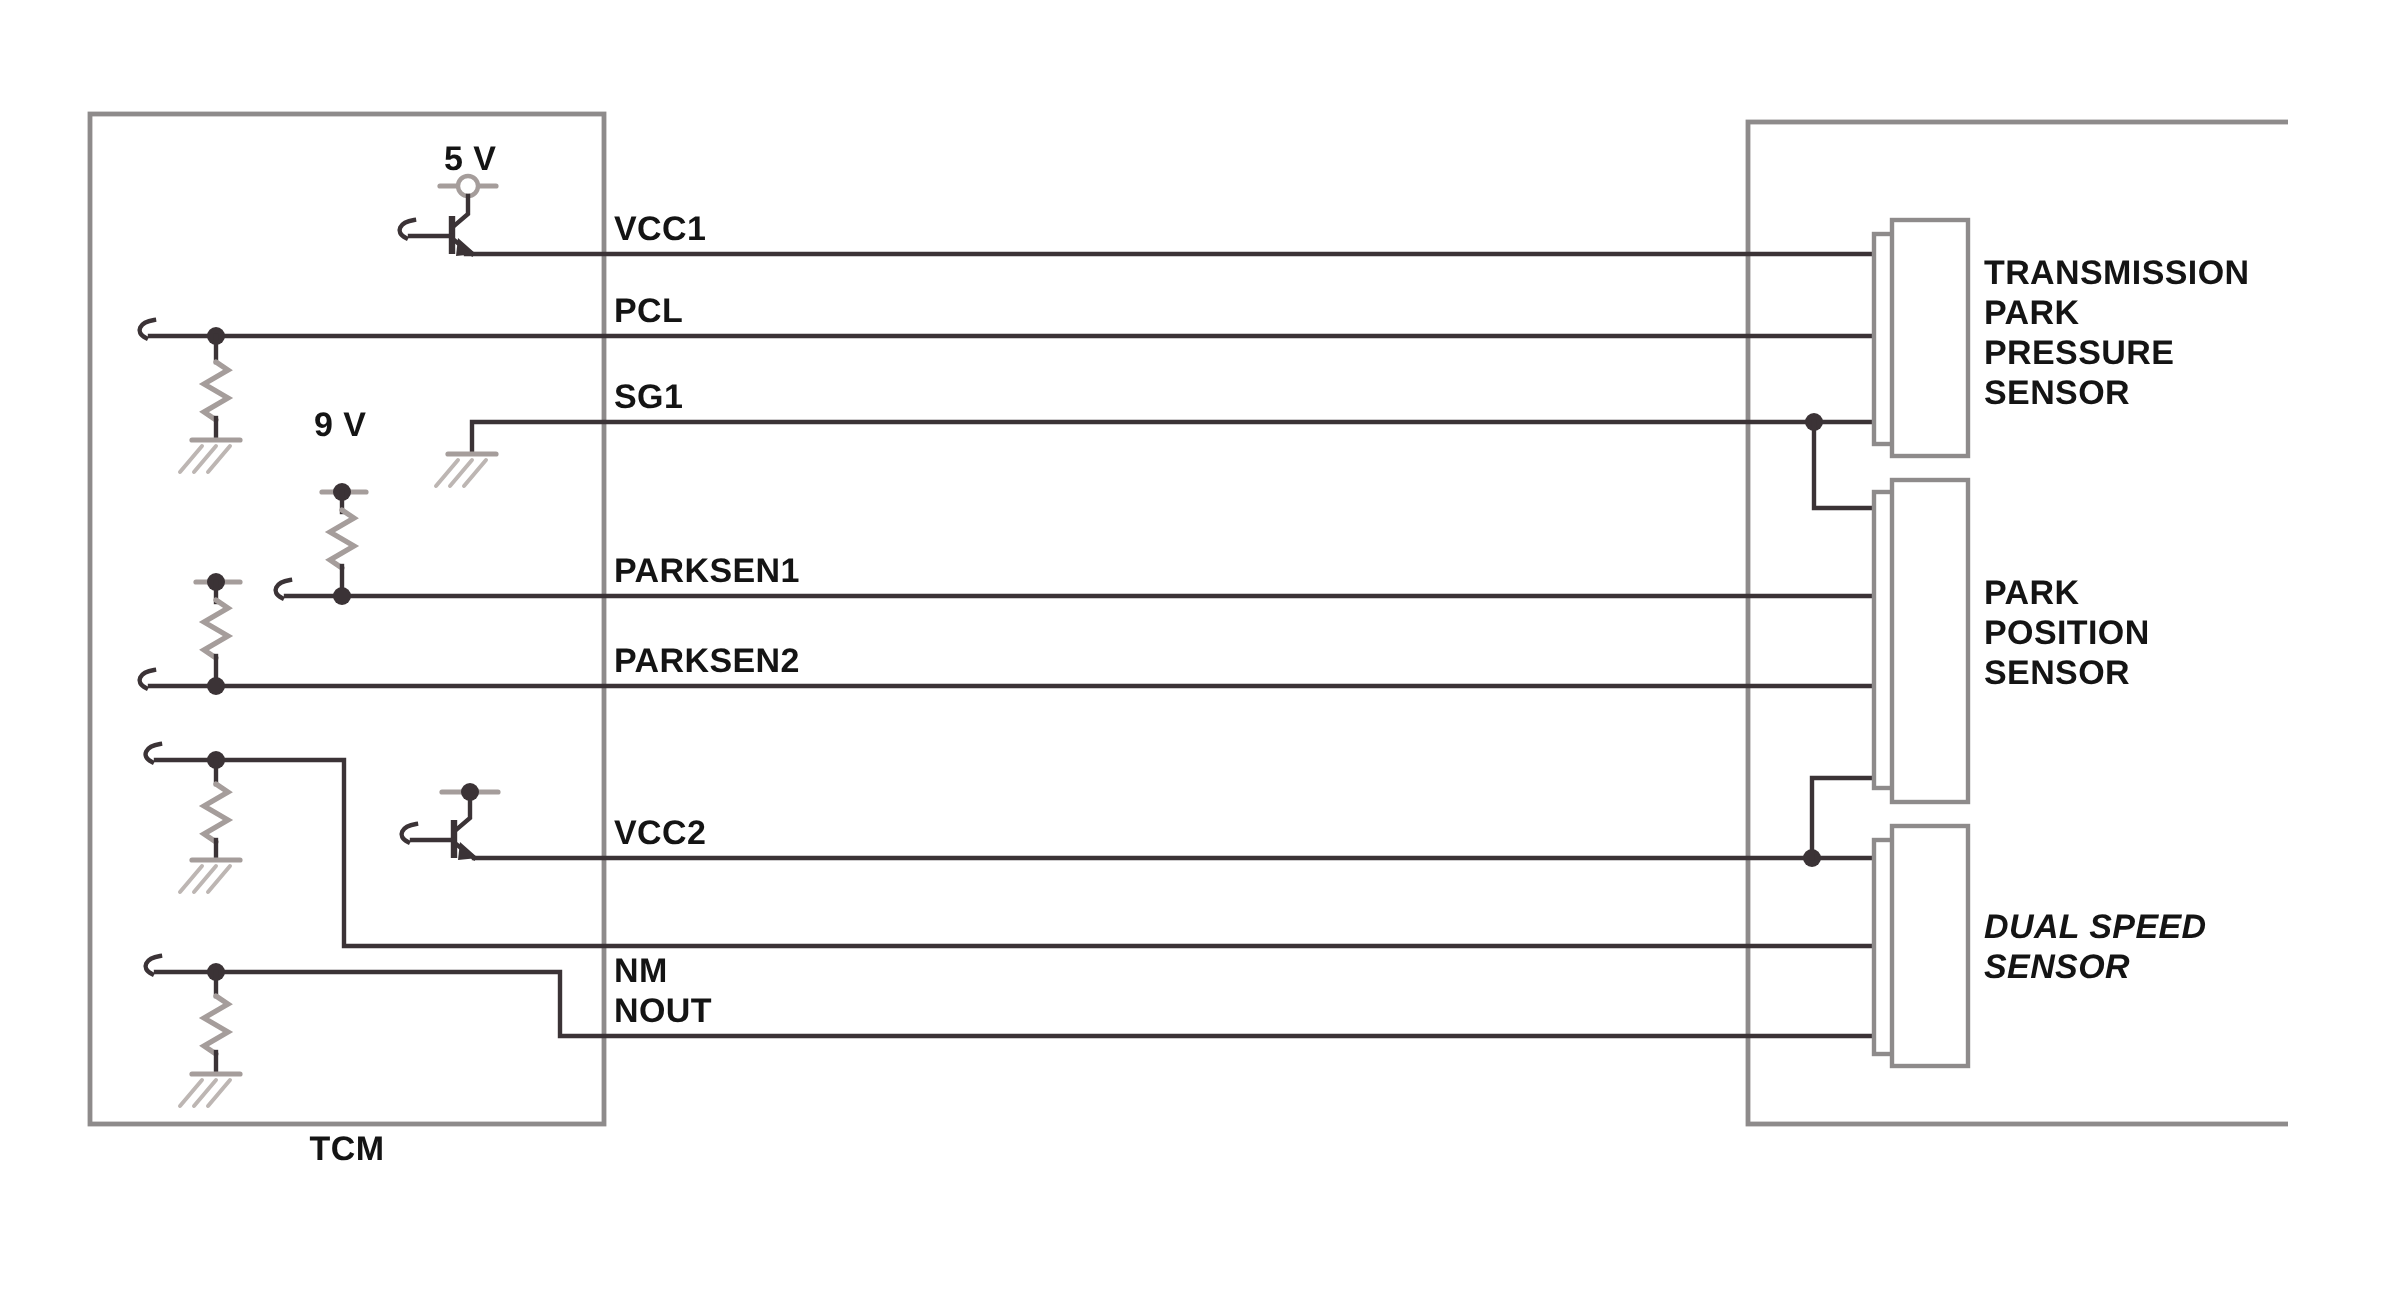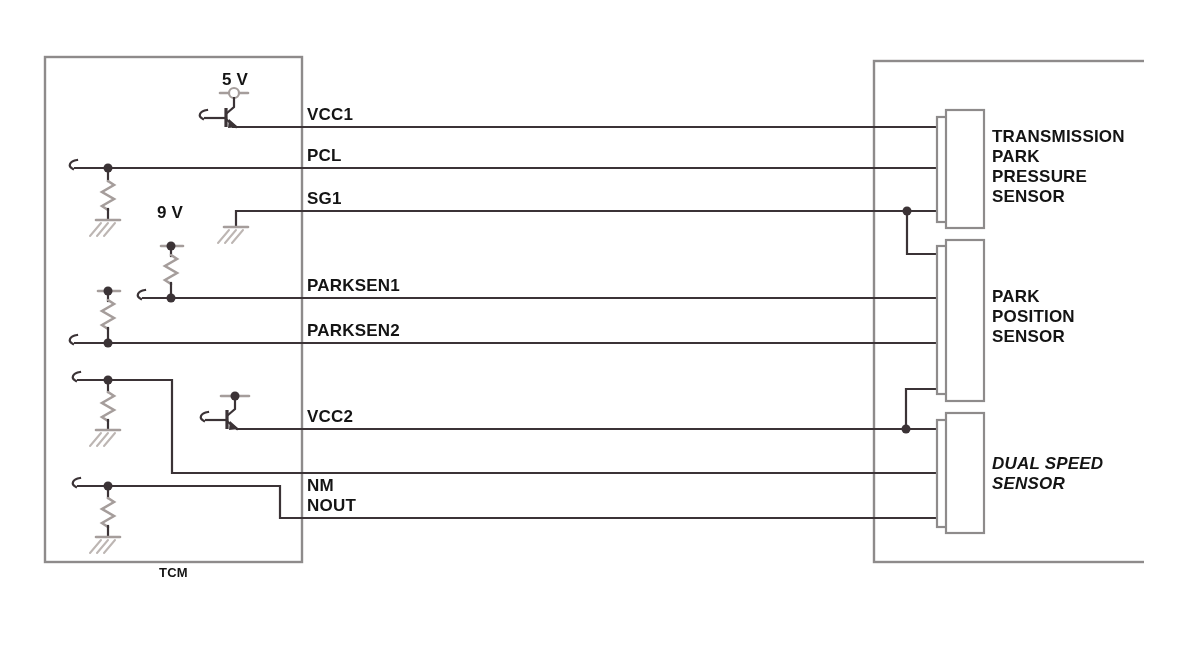--- a/index.html
+++ b/index.html
@@ -12,21 +12,21 @@
     position:absolute;
     font-weight:bold;
     color:var(--text,#161616);
     line-height:1;
     white-space:nowrap;
     letter-spacing:.2px;
   }
   .sig{font-size:17px;}
   .supply{font-size:17px;}
   .sensor-line{font-size:17px;line-height:20px;height:20px;}
-  .unit{font-size:13px;}
+  .unit{font-size:17px;}
   .tcm-lbl{left:45px;top:566px;width:257px;text-align:center;}
   .hcu-lbl{left:799px;top:566px;}
   svg{position:absolute;left:0;top:0;}
   .wire{fill:none;stroke:var(--wire,#3b3336);stroke-width:2.2;stroke-linecap:square;}
   .wire3{fill:none;stroke:var(--wire,#3b3336);stroke-width:3.2;stroke-linecap:butt;}
   .dot{fill:var(--wire,#3b3336);stroke:none;}
   .arrow{fill:var(--wire,#3b3336);stroke:none;}
   .box{fill:none;stroke:var(--box-border,#8e8b8b);stroke-width:2.4;}
   .conn{fill:#ffffff;stroke:var(--box-border,#8e8b8b);stroke-width:2.2;}
   .comp{fill:none;stroke:var(--component,#a59d9b);stroke-width:2.6;stroke-linecap:round;}

